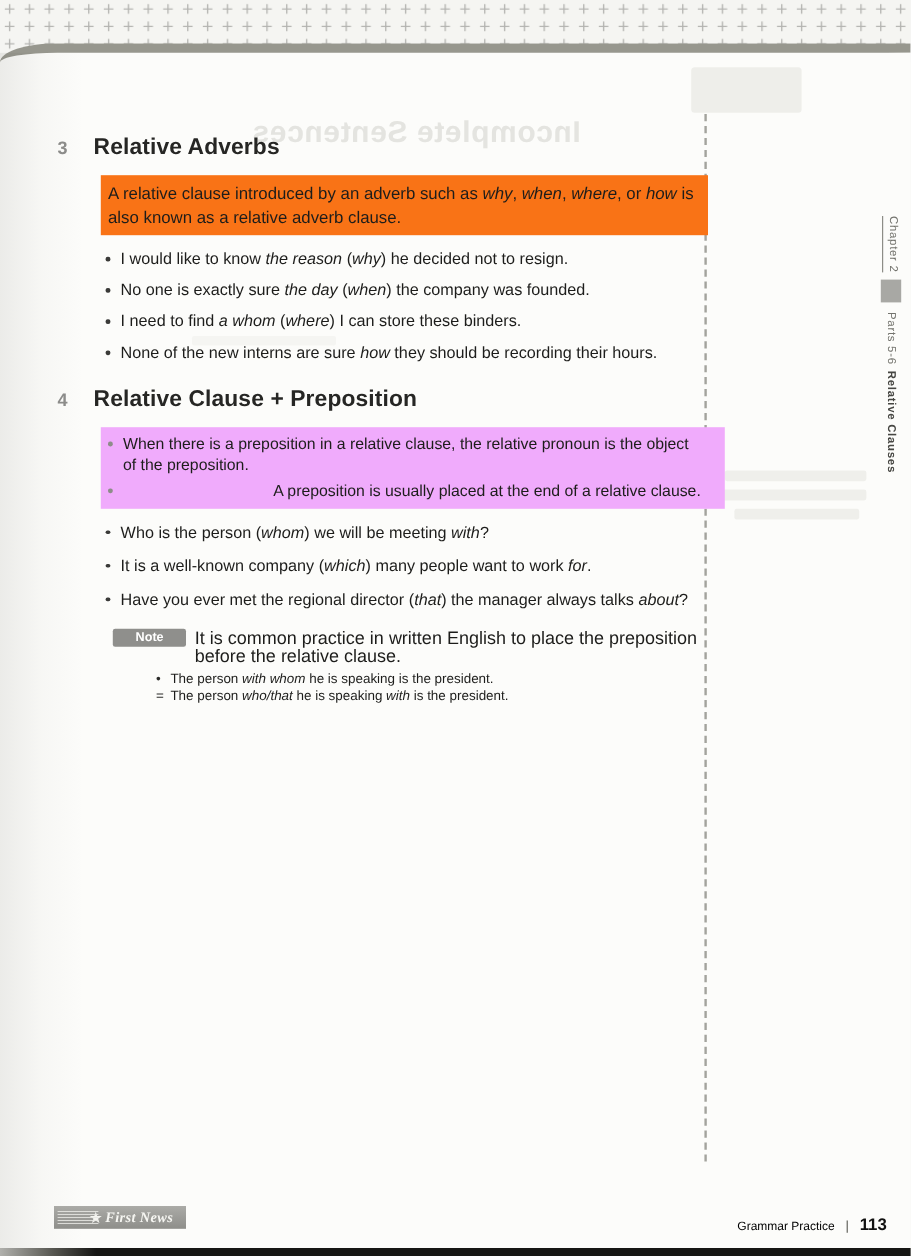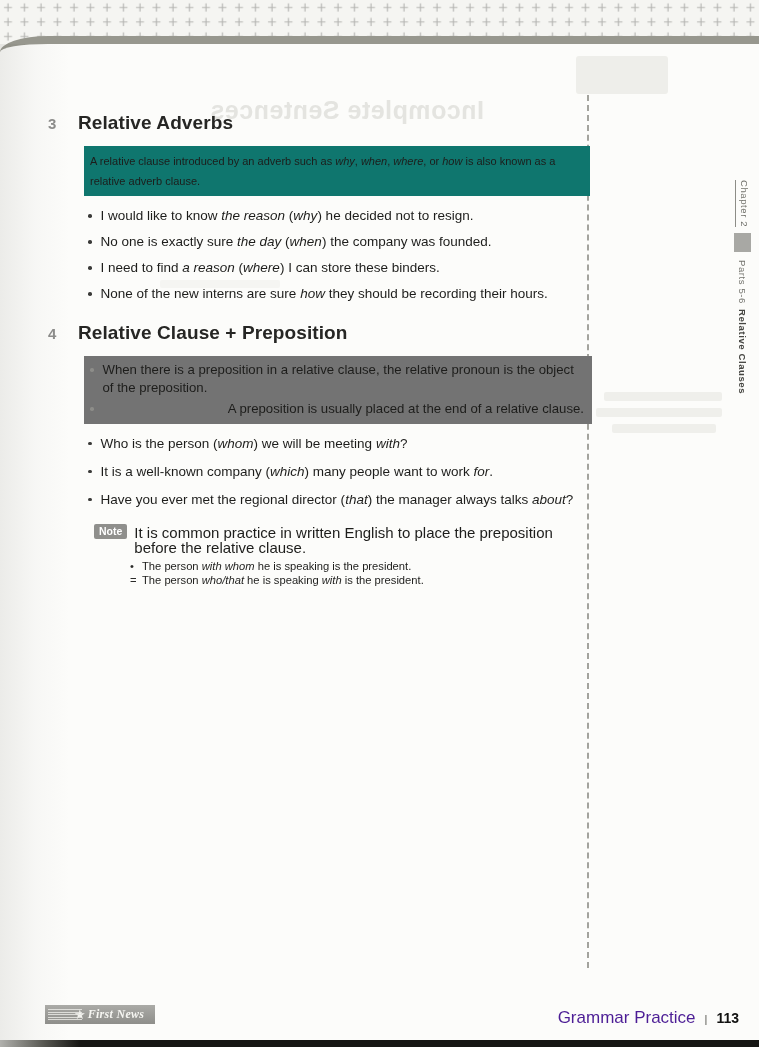--- a/index.html
+++ b/index.html
@@ -45,41 +45,41 @@
     position:absolute;left:587px;top:95px;height:873px;width:0;
     border-left:2px dashed #a3a39d;
   }
   
   .main{position:absolute;left:48px;top:112px;width:542px;}
   .sec-head{display:flex;align-items:baseline;margin:0;}
   .sec-num{width:30px;font-size:15px;font-weight:bold;color:#8c8c8a;}
   .sec-title{font-size:19px;font-weight:bold;color:#262624;letter-spacing:0.1px;}
   .indent{margin-left:36px;}
   .intro-box{
-    margin-top:12px;width:494px;background:#0f766e;
-    padding:5px 6px;font-size:11px;line-height:20px;color:#1d1d1b;
-  }
-  .intro-bullets{margin-top:12px;width:500px;background:#737373;padding:5px 8px 6px 0;}
+    margin-top:12px;width:494px;background:#f97316;
+    padding:5px 6px;font-size:14px;line-height:20px;color:#1d1d1b;
+  }
+  .intro-bullets{margin-top:12px;width:500px;background:#f0abfc;padding:5px 20px 6px 0;}
   .ib-item{display:flex;font-size:13.2px;line-height:17.5px;margin-bottom:4px;}
   .ib-item:last-child{margin-bottom:0;justify-content:space-between;}
   .dot{flex:0 0 auto;width:3.5px;height:3.5px;border-radius:50%;background:#3a3a38;margin:7px 9px 0 6px;}
   .dot.gray{background:#8d8d89;}
   ul.examples{list-style:none;margin:12px 0 0 0;padding:0 0 0 40px;text-align:right;}
   ul.examples li{display:flex;font-size:13.5px;line-height:16px;margin-bottom:10px;}
   ul.ex2 li{margin-bottom:12px;}
   ul.examples .dot{margin:6px 9px 0 0;}
   .sec4{margin-top:20px;}
   .ri{font-style:italic;}
   .rb{font-weight:bold;}
   
   .note{margin:16px 0 0 46px;}
   .note-head{display:flex;align-items:flex-start;}
   .note-label{
     flex:0 0 auto;background:#8f8f8c;color:#ffffff;font-size:10.5px;font-weight:bold;
-    padding:1px 5px 2px;border-radius:2px;margin-right:7px;
+    padding:1px 19px 2px;border-radius:2px;margin-right:7px;
   }
   .note-text{font-size:15px;line-height:15px;color:#1d1d1b;padding-top:1px;}
   .note-items{margin:4px 0 0 36px;}
   .note-item{display:flex;font-size:11.2px;line-height:14px;margin-bottom:0.5px;position:relative;}
   .note-marker{flex:0 0 12px;color:#2a2a28;}
   .tick-mark{position:absolute;left:-14px;top:5px;width:5px;height:1.5px;background:#5a5a56;}
   
   .side-tab{position:absolute;right:8px;top:180px;display:flex;flex-direction:column;align-items:center;}
   .vtext{
     writing-mode:vertical-rl;text-orientation:mixed;
@@ -99,21 +99,21 @@
     flex:0 0 auto;width:34px;height:11px;margin-left:3px;
     background:repeating-linear-gradient(to bottom,#e8e8e4 0,#e8e8e4 1px,rgba(0,0,0,0) 1px,rgba(0,0,0,0) 2.6px);
     opacity:.85;
   }
   .logo-star{color:#f4f4f0;font-size:13px;margin:0 2px 0 -8px;line-height:1;}
   .logo-text{
     color:#f6f6f2;font-family:"Liberation Serif", serif;font-style:italic;font-weight:bold;
     font-size:12px;letter-spacing:0.3px;
   }
   .footer-right{position:absolute;right:20px;bottom:19px;display:flex;align-items:baseline;}
-  .footer-section{font-size:17px;color:#4c1d95;}
+  .footer-section{font-size:10px;color:#000000;}
   .footer-sep{font-size:11px;color:#55554f;margin:0 9px;}
   .footer-page{font-size:14px;font-weight:bold;color:#111110;}
 </style>
 </head>
 <body>
 
 <div class="grid-strip">
   <svg width="759" height="52" xmlns="http://www.w3.org/2000/svg">
     <defs>
       <pattern id="plus" width="16.5" height="14.5" patternUnits="userSpaceOnUse">
@@ -149,21 +149,21 @@
     <li>
         <span class="dot"></span>
         <span>I would like to know <span class="ri">the reason</span> (<span class="ri">why</span>) he decided not to resign.</span>
       </li>
     <li>
         <span class="dot"></span>
         <span>No one is exactly sure <span class="ri">the day</span> (<span class="ri">when</span>) the company was founded.</span>
       </li>
     <li>
         <span class="dot"></span>
-        <span>I need to find <span class="ri">a reason</span> (<span class="ri">where</span>) I can store these binders.</span>
+        <span>I need to find <span class="ri">a whom</span> (<span class="ri">where</span>) I can store these binders.</span>
       </li>
     <li>
         <span class="dot"></span>
         <span>None of the new interns are sure <span class="ri">how</span> they should be recording their hours.</span>
       </li>
   </ul>
 
   <div class="sec-head sec4">
     <span class="sec-num">4</span>
     <span class="sec-title">Relative Clause + Preposition</span>

